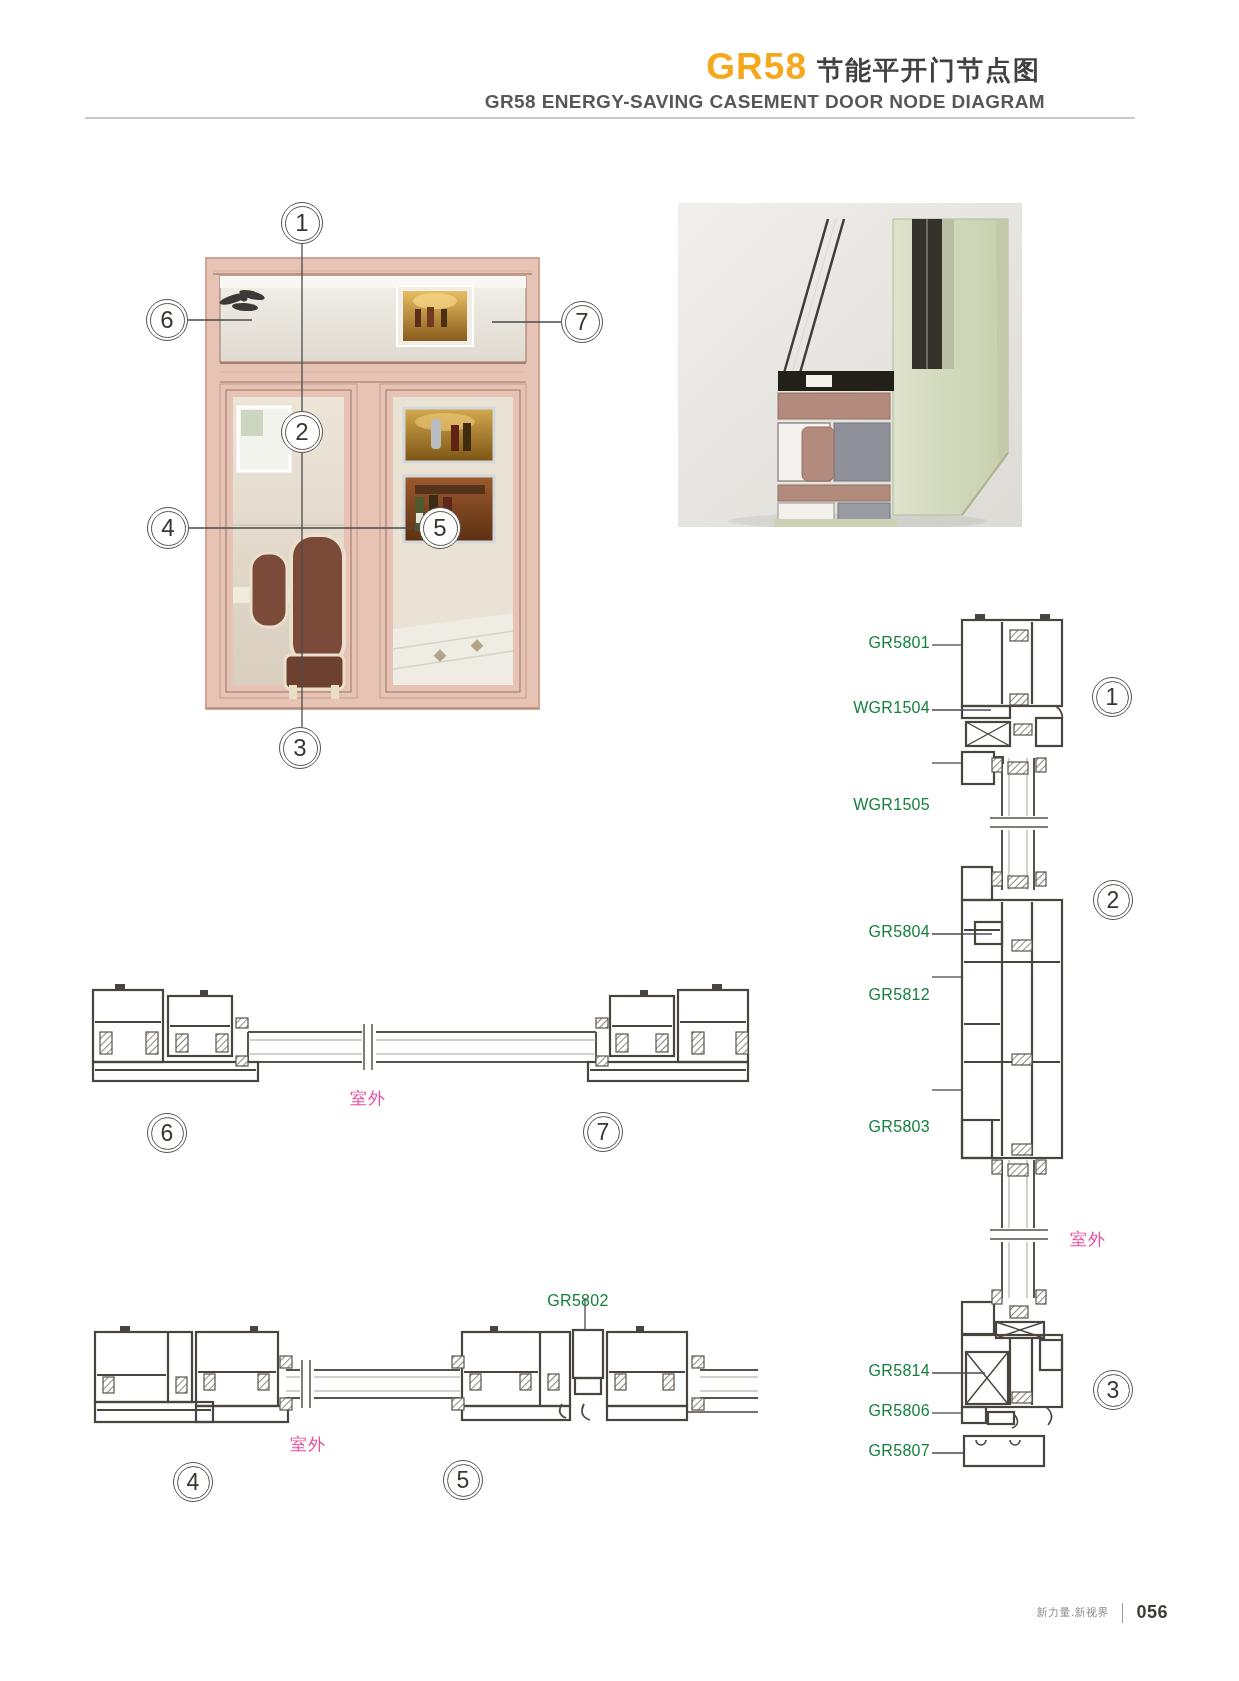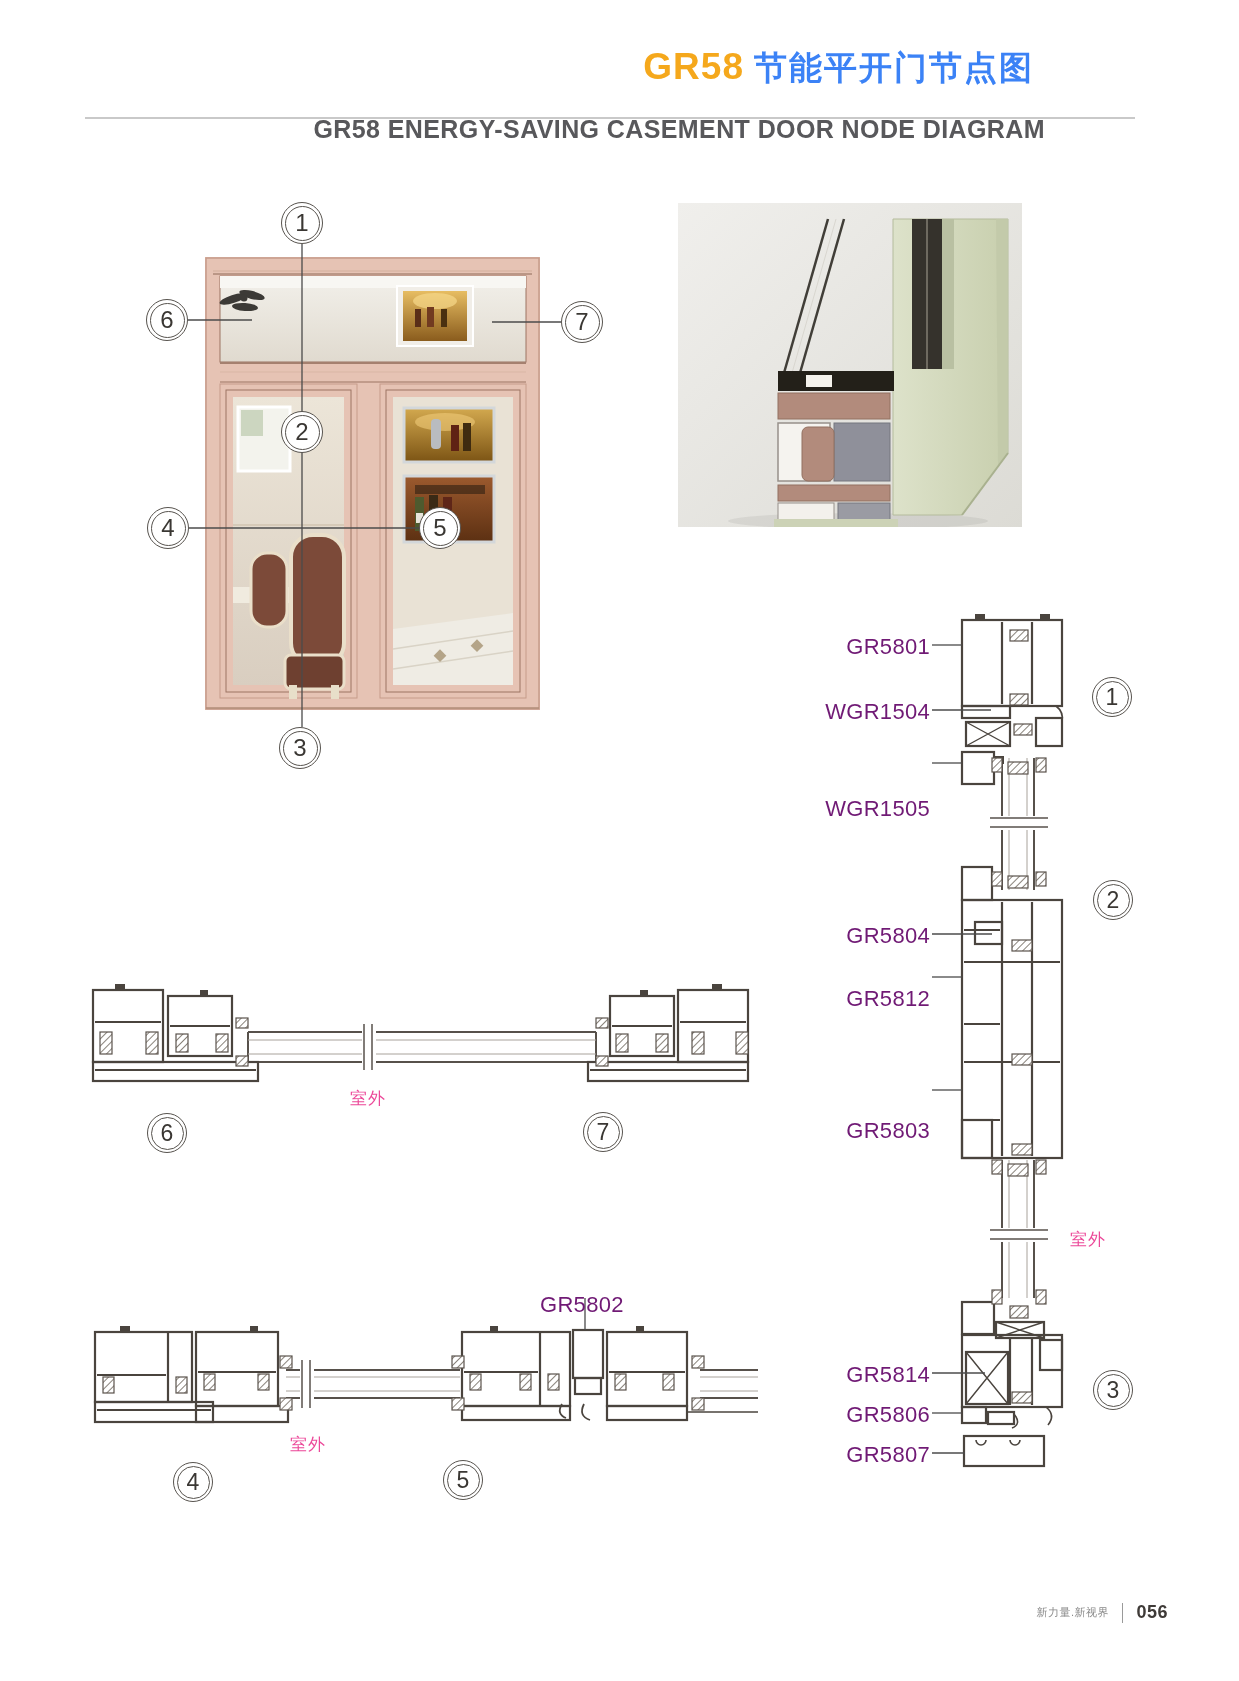--- a/index.html
+++ b/index.html
@@ -1,33 +1,33 @@
 <!DOCTYPE html>
 <html><head>
 <meta charset="utf-8">
 <style>
   html,body{margin:0;padding:0;background:#fff;}
   .page{position:relative;width:1239px;height:1681px;background:#fff;overflow:hidden;
         font-family:"Liberation Sans",sans-serif;}
   .abs{position:absolute;}
   
-  .title{position:absolute;top:46px;right:205px;white-space:nowrap;display:flex;align-items:flex-start;gap:10px;}
+  .title{position:absolute;top:46px;right:198px;white-space:nowrap;display:flex;align-items:flex-end;gap:10px;}
   .tcode{font-size:37px;font-weight:bold;color:#F5A81C;letter-spacing:1px;}
-  .tzh{font-size:33px;font-weight:bold;color:#3b82f6;letter-spacing:2px;}
-  .subtitle{position:absolute;top:91px;right:194px;font-size:25px;font-weight:bold;color:#58585B;
-            letter-spacing:.4px;white-space:nowrap;margin-top:24px;}
+  .tzh{font-size:26px;font-weight:bold;color:#404040;letter-spacing:2px;}
+  .subtitle{position:absolute;top:91px;right:194px;font-size:19px;font-weight:bold;color:#58585B;
+            letter-spacing:.4px;white-space:nowrap;}
   .rule{position:absolute;left:85px;top:117px;width:1050px;height:2px;background:#c9c9c9;}
   
   .co{position:absolute;width:42px;height:42px;border:1.6px solid #57534e;border-radius:50%;
       background:#fff;display:flex;align-items:center;justify-content:center;
       font-size:24px;color:#3a3733;box-sizing:border-box;}
   .co::before{content:"";position:absolute;inset:2.5px;border:1px solid #57534e;border-radius:50%;}
   .co.sm{width:40px;height:40px;font-size:23px;}
   
-  .plabel{position:absolute;font-size:22px;color:#701a75;letter-spacing:.3px;white-space:nowrap;}
+  .plabel{position:absolute;font-size:16px;color:#15803d;letter-spacing:.3px;white-space:nowrap;}
   .plabel.r{right:309px;text-align:right;}
   .outdoor{position:absolute;font-size:17px;color:#ec4899;letter-spacing:1px;white-space:nowrap;}
   
   .footer{position:absolute;top:1602px;right:71px;display:flex;align-items:center;gap:13px;}
   .footer .slogan{font-size:11px;color:#8a8a8a;letter-spacing:.5px;}
   .footer .fbar{width:1.5px;height:20px;background:#9a9a9a;}
   .footer .pnum{font-size:18px;font-weight:bold;color:#3f3b38;letter-spacing:.5px;}
   svg{display:block;}
 </style>
 </head>

